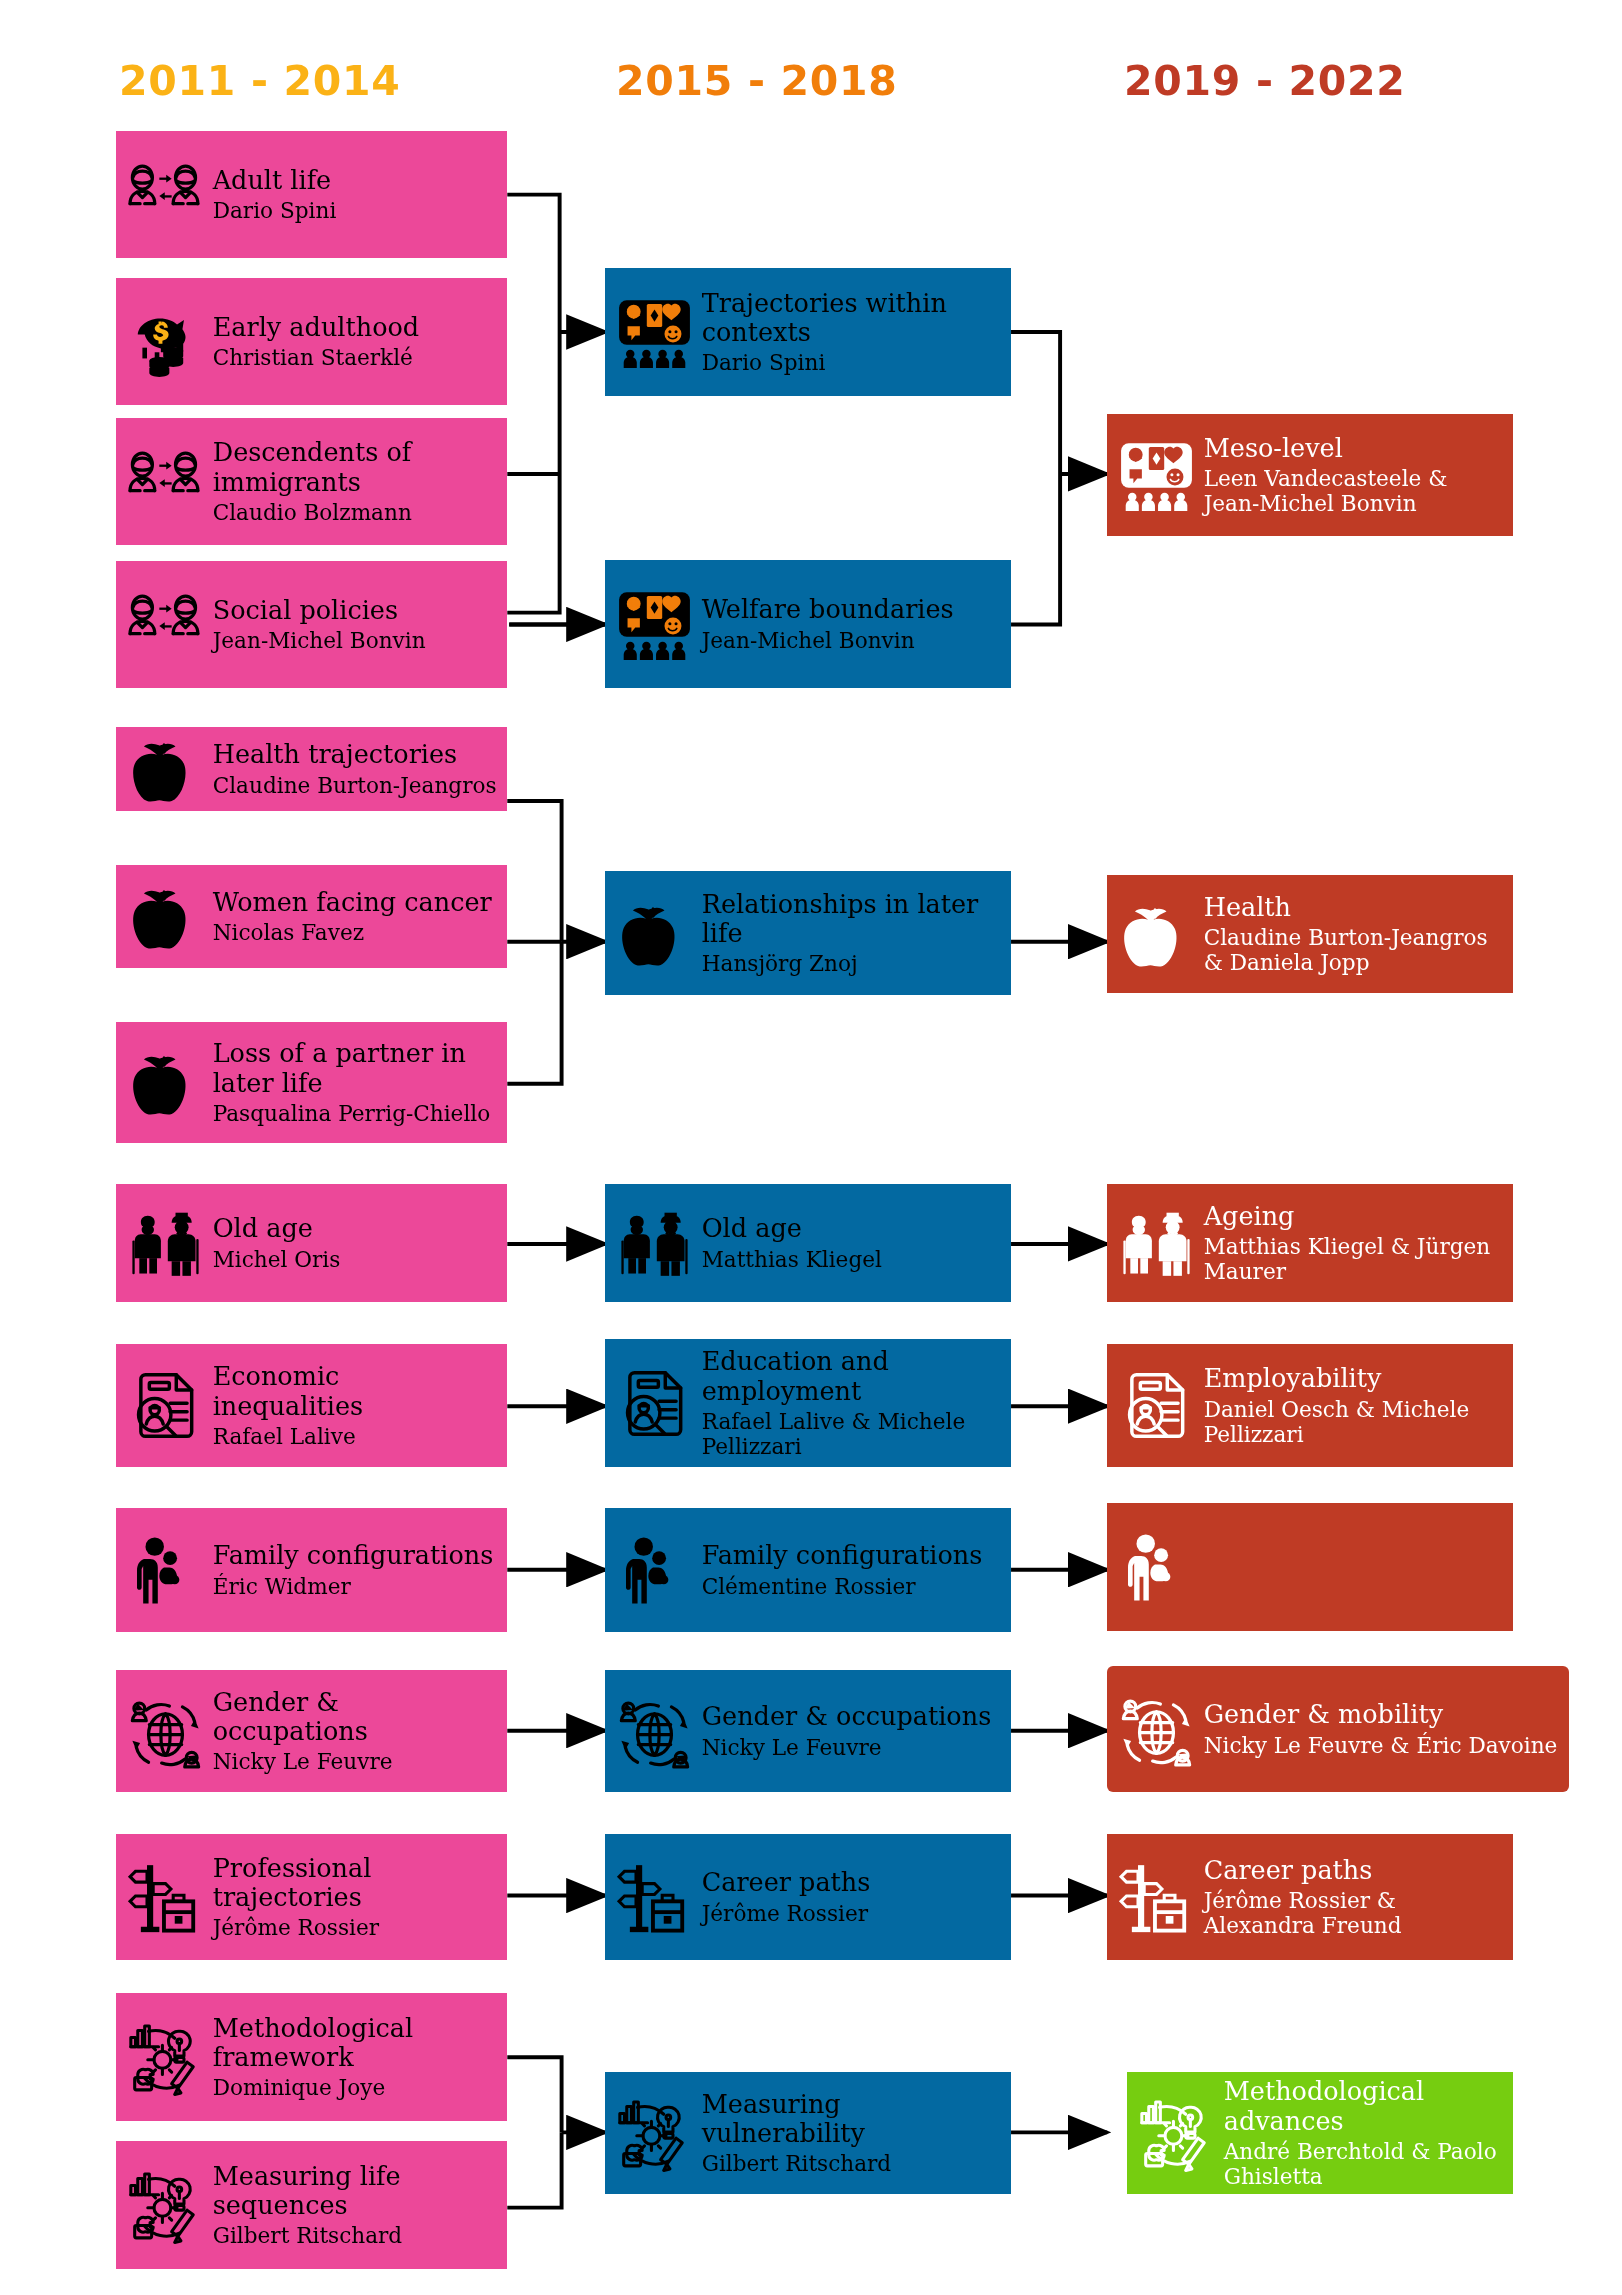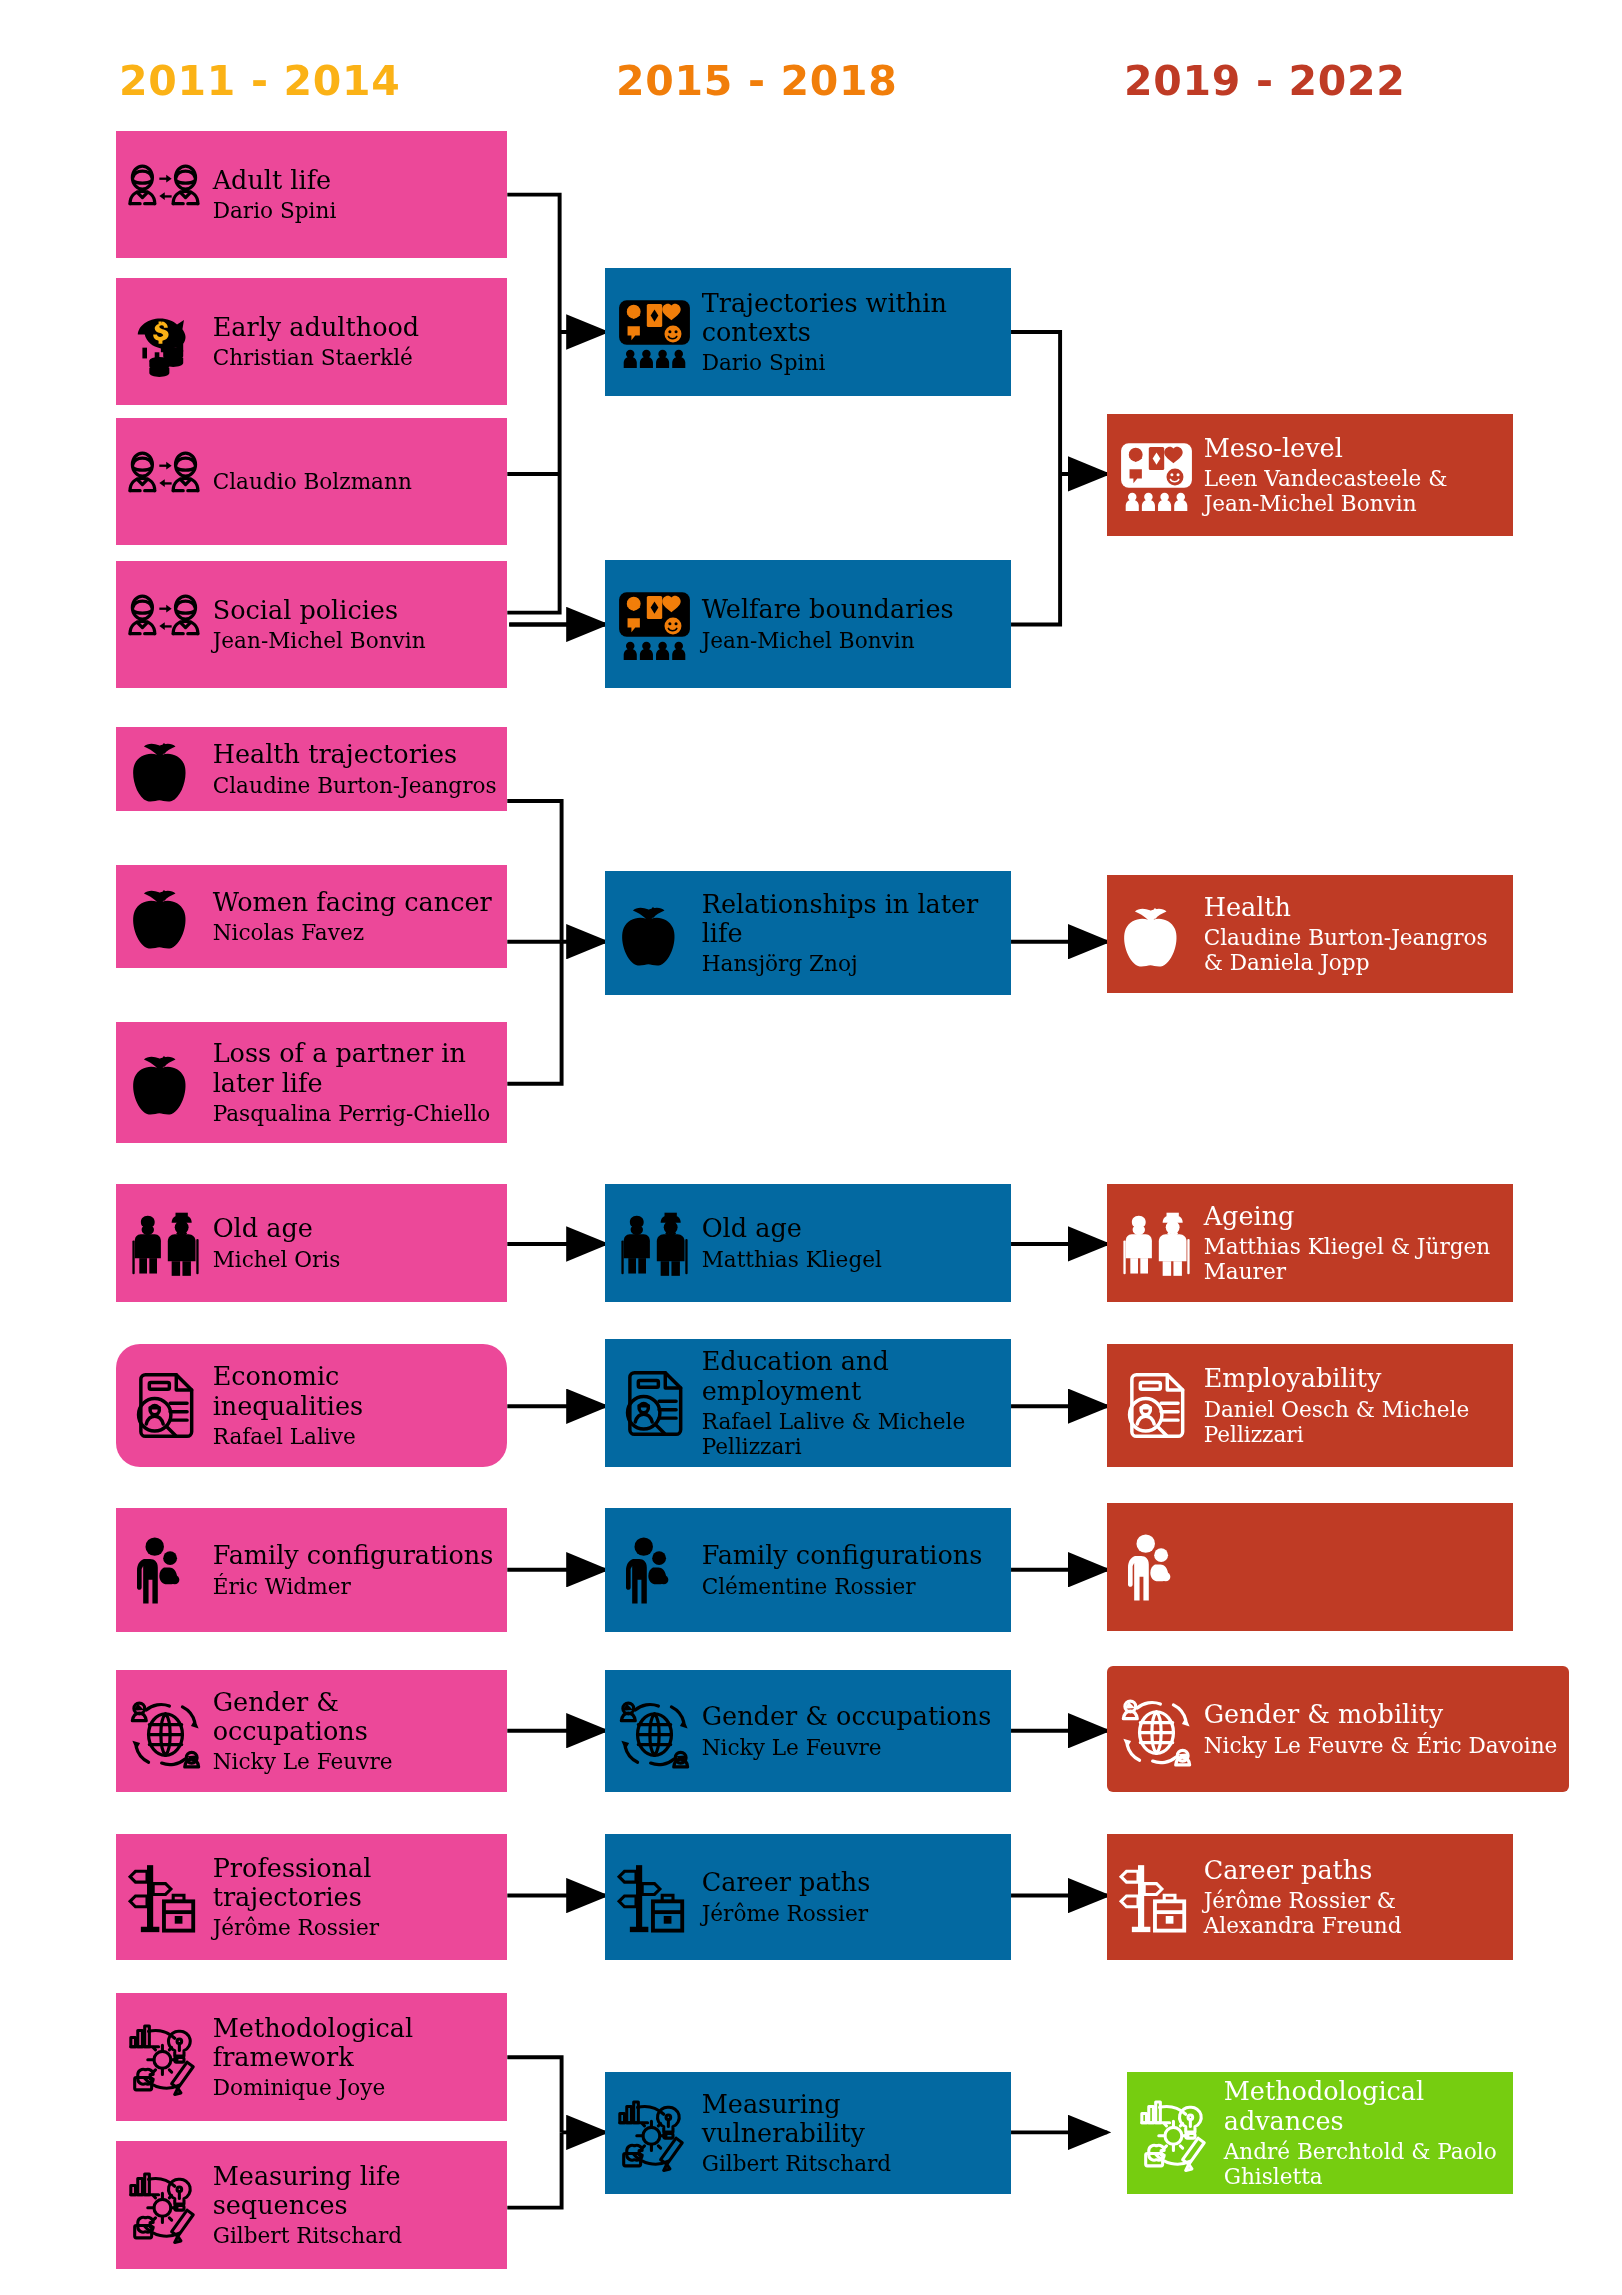--- a/index.html
+++ b/index.html
@@ -172,20 +172,21 @@
       </g>
       <g fill="currentColor">
             <path d="M42 28h10v3H42z"></path>
             <path d="M51 24.5l7 5-7 5z"></path>
       <path d="M48 51h10v3H48z"></path>
             <path d="M49 47l-7 5 7 5z"></path>
           </g>
         </svg>
     </span>
     <span class="txt">
+      <span class="title" style="display:block">Descendents of immigrants</span>
       <span class="sub" style="display:block">Claudio Bolzmann</span>
     </span>
   </div>
 
   <div class="node n-yellow" style="left:116px;top:545px;width:391px;height:127px;">
     <span class="ico">
       <svg viewBox="0 0 100 100">
           <g fill="none" stroke="currentColor" stroke-width="4.2" stroke-linecap="round" stroke-linejoin="round">
         <ellipse cx="20" cy="28" rx="13" ry="15"></ellipse>
             <path d="M8 27c3-10 21-10 24 0"></path>
@@ -480,21 +481,21 @@
             <path d="M65 36c3 4 9 4 12 0"></path>
           </g>
         </svg>
     </span>
     <span class="txt">
       <span class="title" style="display:block">Ageing</span>
       <span class="sub" style="display:block">Matthias Kliegel &amp; Jürgen Maurer</span>
     </span>
   </div>
 
-  <div class="node n-yellow" style="left:116px;top:1328px;width:391px;height:123px;border-radius:24px;">
+  <div class="node n-yellow" style="left:116px;top:1328px;width:391px;height:123px;">
     <span class="ico">
       <svg viewBox="0 0 100 100">
           <g fill="none" stroke="currentColor" stroke-width="4.5" stroke-linejoin="round" stroke-linecap="round">
         <path d="M18 16a6 6 0 0 1 6-6h40l20 20v54a6 6 0 0 1-6 6H24a6 6 0 0 1-6-6z"></path>
         <path d="M64 10v20h20"></path>
         <rect x="29" y="20" width="26" height="9" rx="2"></rect>
         <path d="M56 47h22M56 58h22M56 69h22"></path>
         <circle cx="36" cy="62" r="21"></circle>
         <path d="M51 77l12 12"></path>
         <circle cx="36" cy="56" r="6"></circle>

